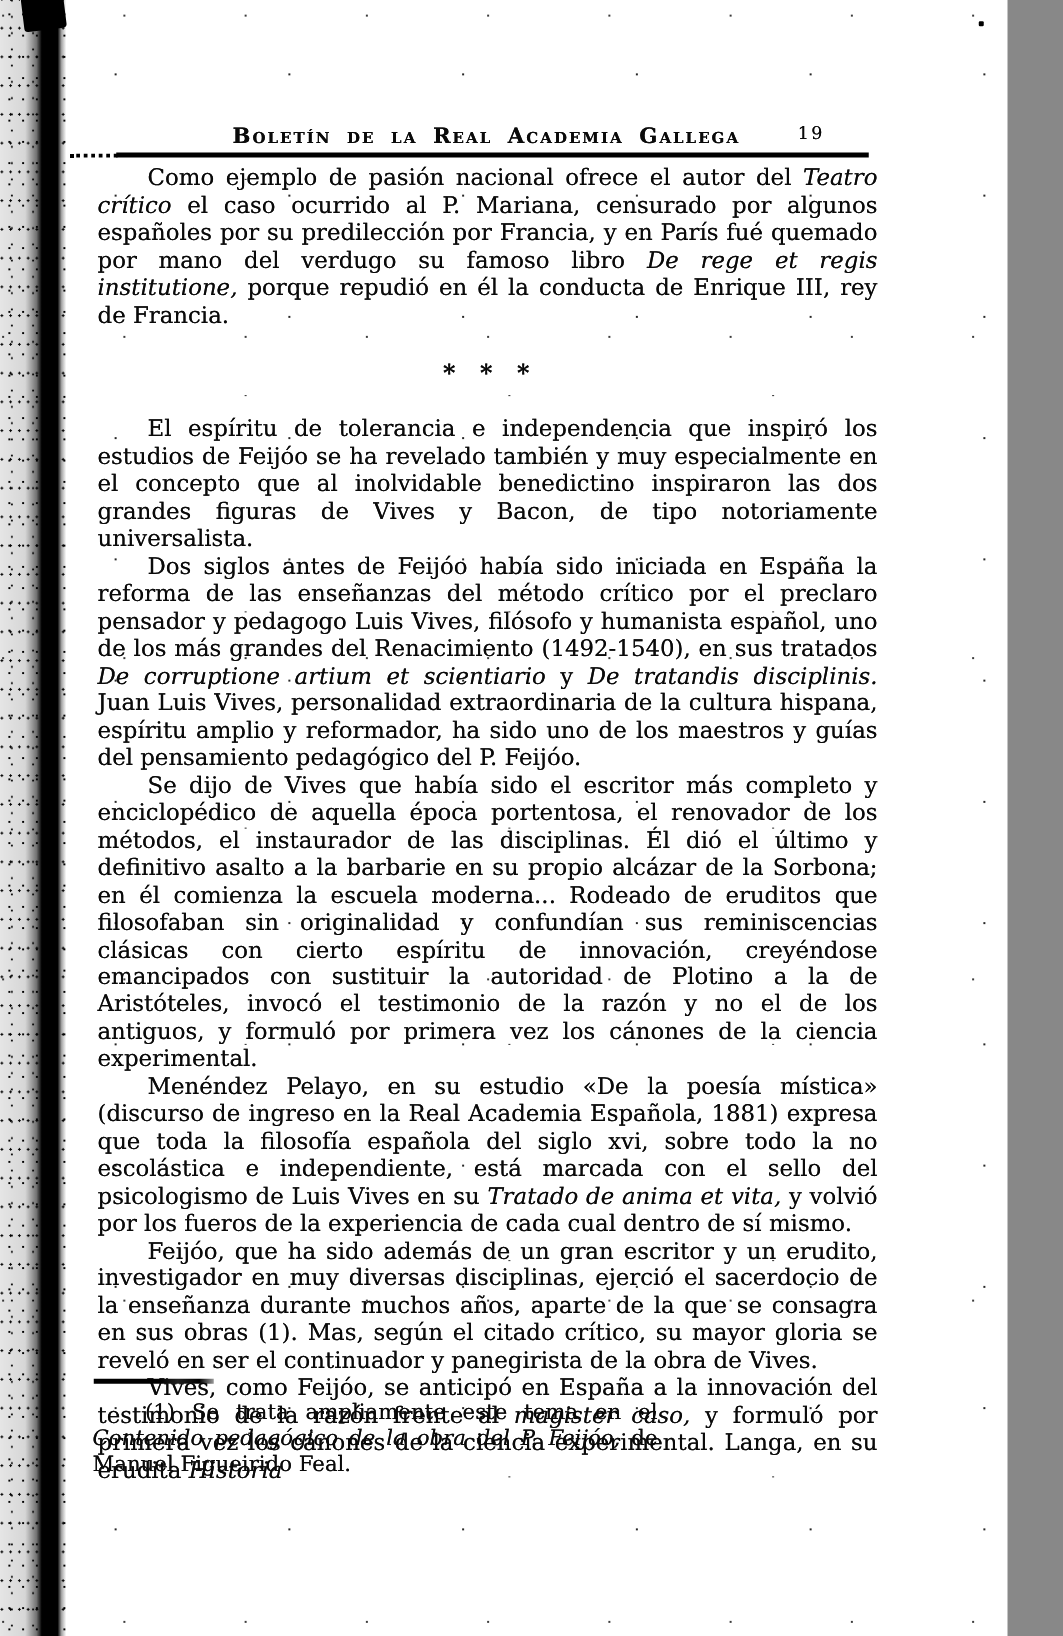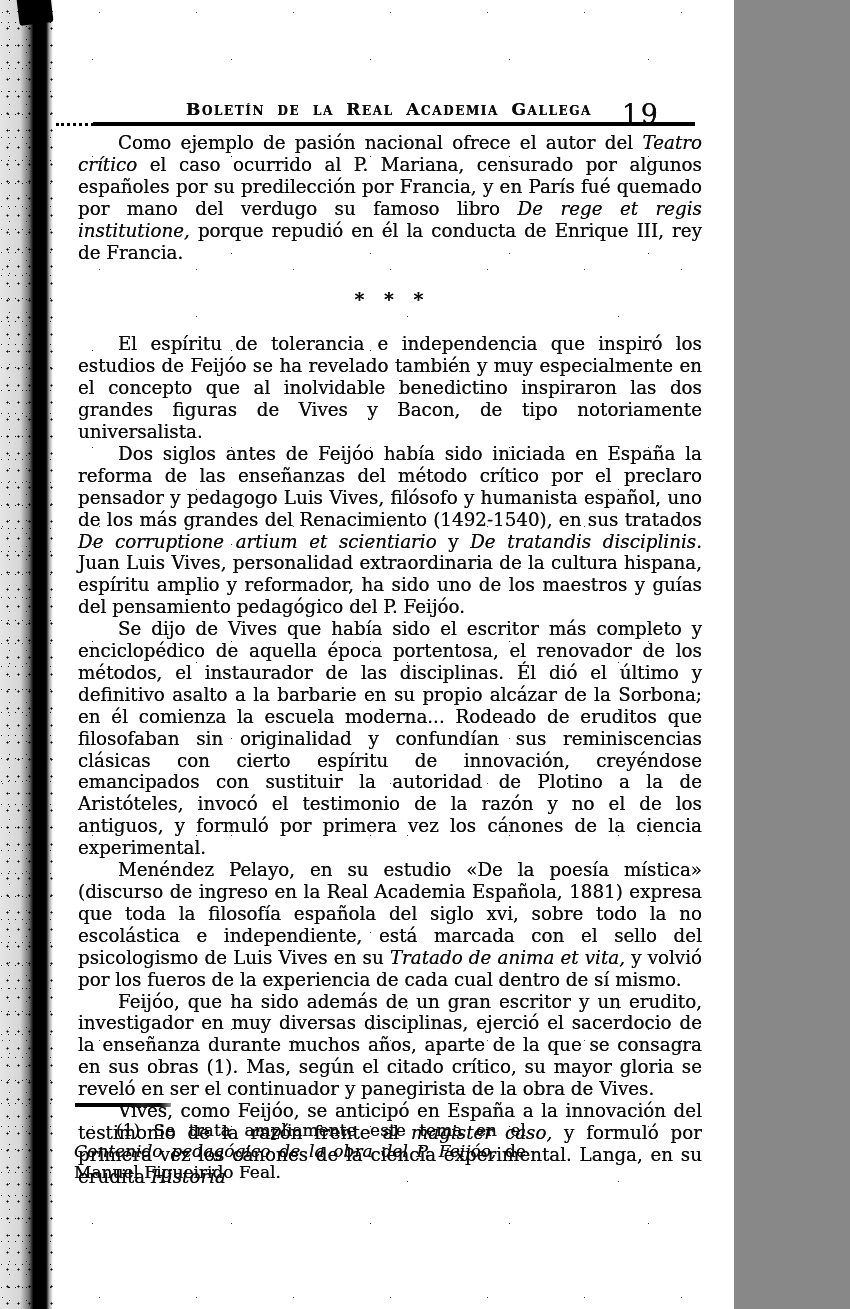--- a/index.html
+++ b/index.html
@@ -1,19 +1,19 @@
 <!DOCTYPE html>
 <html style="--ink: #0a0a0a; --paper: #ffffff;"><head>
 <meta charset="utf-8">
 <title>Scanned page</title>
 <style>
   :root { --ink:#0a0a0a; --paper:#ffffff; }
   html,body{margin:0;padding:0;background:#888;}
   .page{
-    position:relative; width:734px; height:1309px;
+    position:relative; width:806px; height:1309px;
     background:var(--paper); overflow:hidden;
     font-family:"DejaVu Serif", serif; color:var(--ink);
   }
   
   .gutter{
     position:absolute; left:0; top:0; bottom:0; width:53px;
     background-image:
       radial-gradient(circle, #000 .9px, transparent 1.15px),
       radial-gradient(circle, #000 .8px, transparent 1px),
       radial-gradient(circle, #000 .7px, transparent .95px),
@@ -42,21 +42,21 @@
     text-align:center;
   }
   .journal-title{
     display:inline-block;
     font-variant:small-caps; font-size:17px; font-weight:bold;
     letter-spacing:1.6px; word-spacing:5px;
     text-shadow:0 0 .5px rgba(0,0,0,.85);
   }
   .page-number{
     position:absolute; right:40px; top:0;
-    font-size:27px; letter-spacing:2px;
+    font-size:14px; letter-spacing:2px;
     text-shadow:0 0 .5px rgba(0,0,0,.85);
   }
   .header-rule{ position:absolute; left:93px; top:122px; width:602px; height:3.5px; background:#000; }
   .header-rule-dotted{ position:absolute; left:56px; top:123px; width:38px; border-top:3px dotted #000; }
   .article{
     position:absolute; left:78px; top:132px; width:624px;
     font-size:18.3px; line-height:21.9px; text-align:justify;
     text-shadow:0 0 .45px rgba(0,0,0,.8);
   }
   .par{ margin:0; text-indent:40px; }

